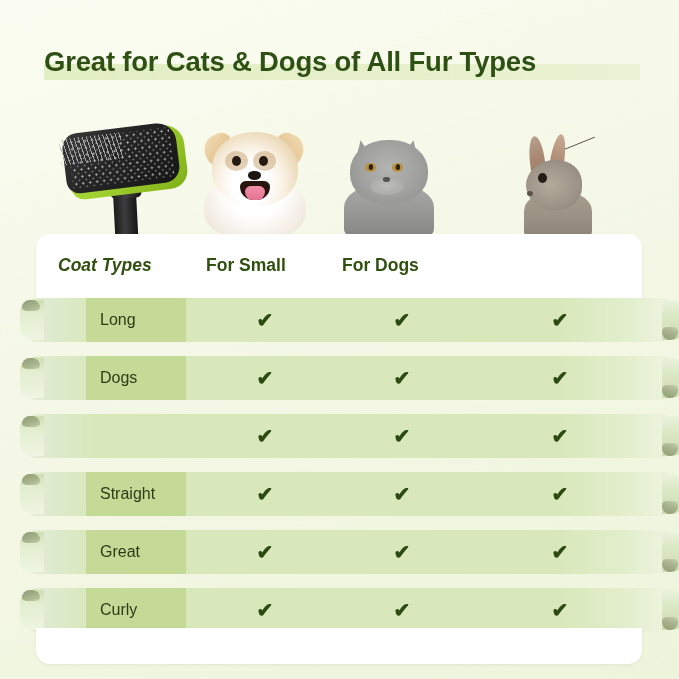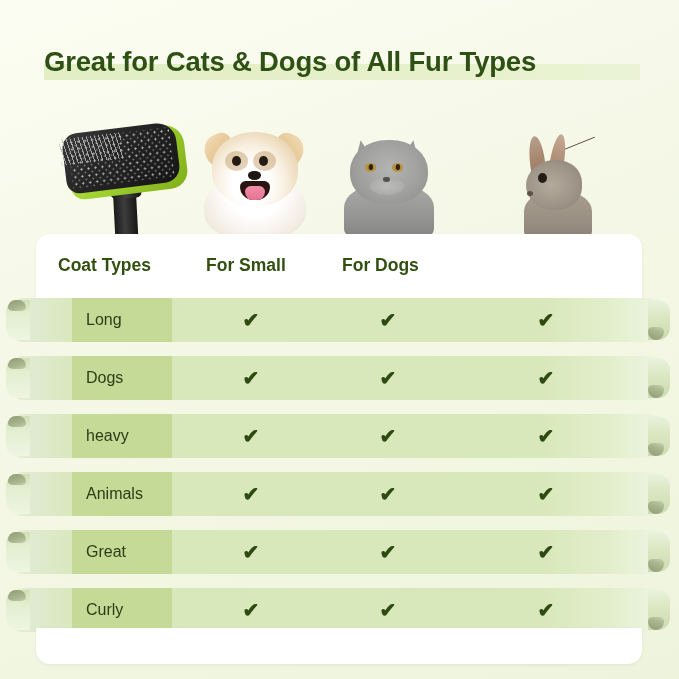--- a/index.html
+++ b/index.html
@@ -246,21 +246,21 @@
     box-shadow: 0 1px 3px rgba(90,110,60,.10);
   }
   .head-cell {
     position: absolute;
     top: 21px;
     font-size: 17.5px;
     font-weight: bold;
     color: #31500f;
     white-space: nowrap;
   }
-  .hc-coat   { left: 22px; }
+  .hc-coat   { left: 22px; font-style: italic; }
   .hc-dogs   { left: 170px; }
   .hc-cats   { left: 306px; }
   .hc-small  { left: 422px; }
 
   
   .foot-card {
     position: absolute;
     left: 36px;
     top: 394px;
     width: 606px;
@@ -268,21 +268,21 @@
     background: #ffffff;
     border-radius: 0 0 14px 14px;
     box-shadow: 0 1px 3px rgba(90,110,60,.10);
   }
 
   
   .rows { position: absolute; left: 0; top: 64px; width: 679px; height: 340px; }
 
   .row {
     position: absolute;
-    left: 14px;
+    left: 28px;
     width: 646px;
     height: 51px;
   }
   .ribbon-band {
     position: absolute;
     left: 0;
     top: 0;
     width: 646px;
     height: 44px;
     background: linear-gradient(90deg,
@@ -457,34 +457,31 @@
       </div>
       <div class="check ck-dogs">✔</div>
       <div class="check ck-cats">✔</div>
       <div class="check ck-small">✔</div>
     </div>
 
     <div class="row" style="top:116px">
       <div class="ribbon-band"></div>
       <div class="ribbon-cap-left"></div>
       <div class="ribbon-cap-right"></div>
-      <div class="coat-cell">
-        <span class="coat-label">heavy</span>
-      </div>
       <div class="check ck-dogs">✔</div>
       <div class="check ck-cats">✔</div>
       <div class="check ck-small">✔</div>
     </div>
 
     <div class="row" style="top:174px">
       <div class="ribbon-band"></div>
       <div class="ribbon-cap-left"></div>
       <div class="ribbon-cap-right"></div>
       <div class="coat-cell">
-        <span class="coat-label">Animals</span>
+        <span class="coat-label">Straight</span>
       </div>
       <div class="check ck-dogs">✔</div>
       <div class="check ck-cats">✔</div>
       <div class="check ck-small">✔</div>
     </div>
 
     <div class="row" style="top:232px">
       <div class="ribbon-band"></div>
       <div class="ribbon-cap-left"></div>
       <div class="ribbon-cap-right"></div>

